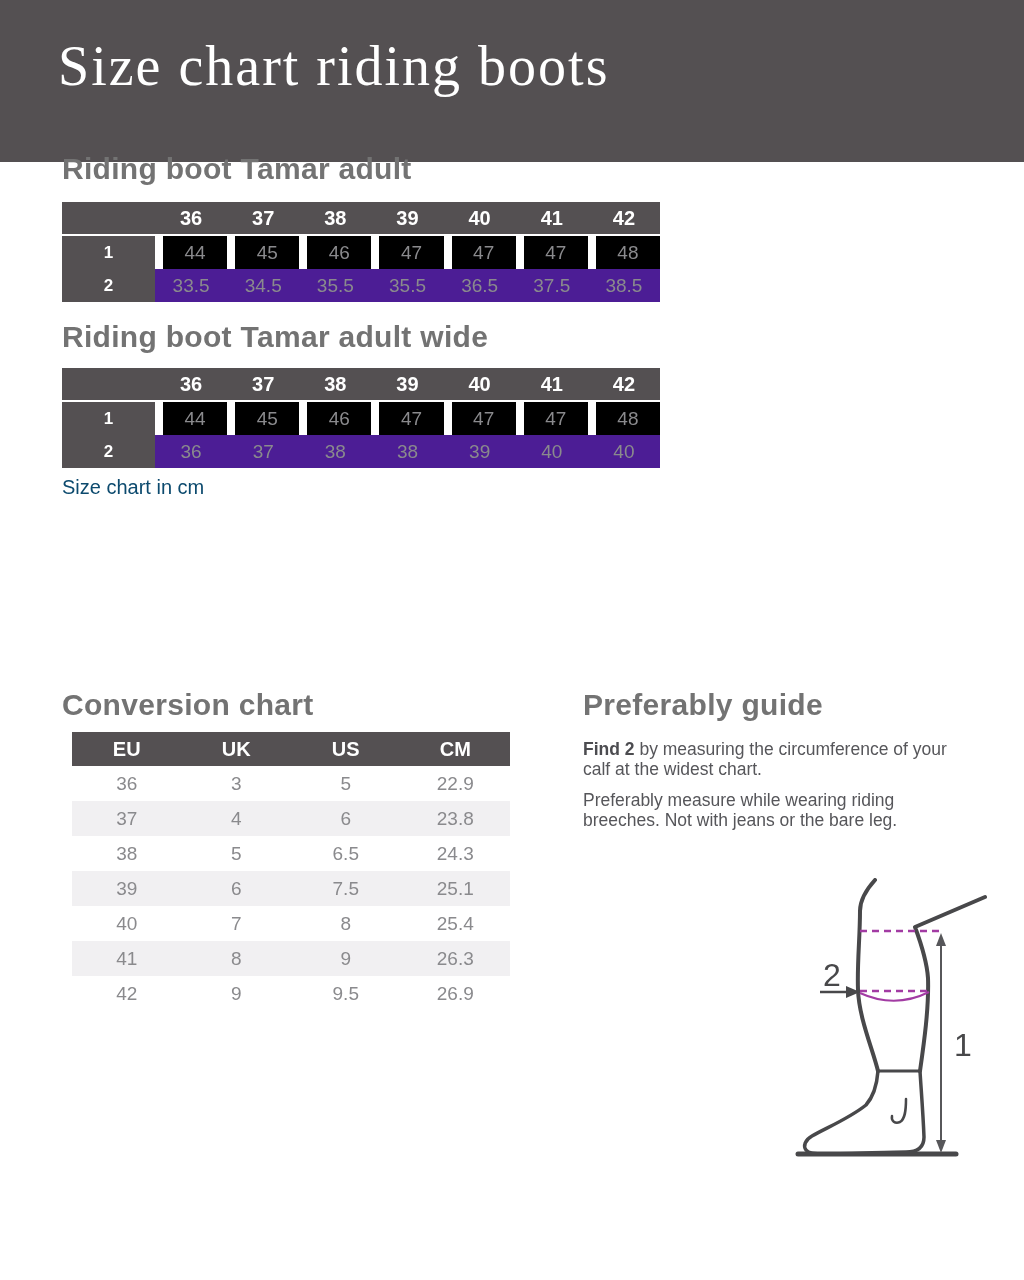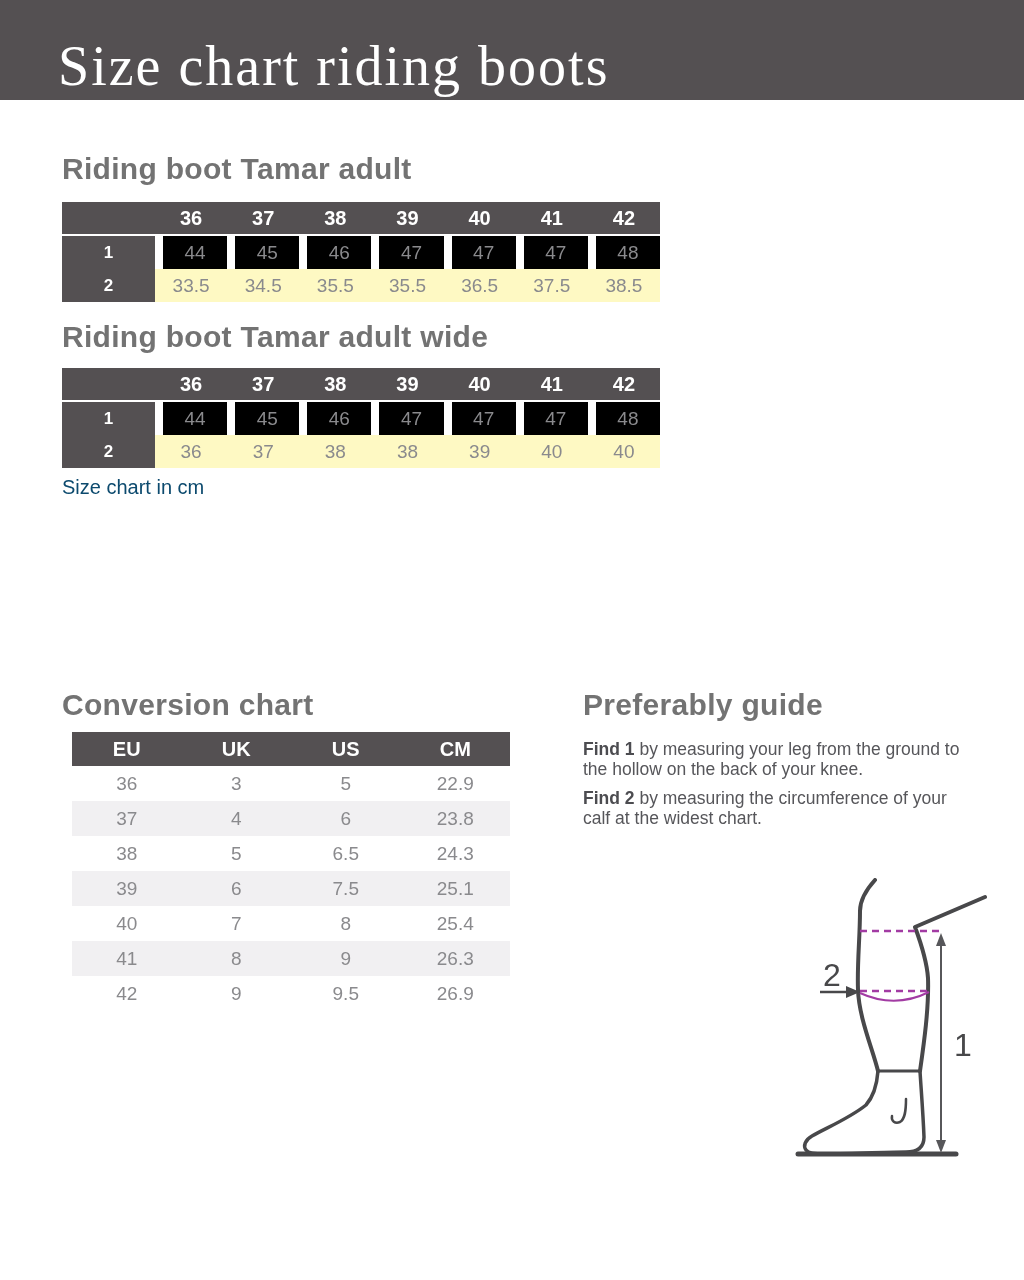--- a/index.html
+++ b/index.html
@@ -6,21 +6,21 @@
   html,body { width:1024px; height:1280px; }
   body {
     position:relative;
     background:#ffffff;
     font-family:"Liberation Sans", sans-serif;
     overflow:hidden;
   }
 
   
   .band {
-    position:absolute; left:0; top:0; width:1024px; height:100px;
+    position:absolute; left:0; top:0; width:1024px; height:162px;
     background:#545052;
   }
   .page-title {
     position:absolute; left:58px; top:34px;
     font-family:"Liberation Serif", serif;
     font-weight:400; font-size:56px; letter-spacing:2px;
     color:#ffffff; white-space:nowrap;
   }
   .logo { position:absolute; left:786px; top:22px; width:210px; height:100px; }
   .logo-text {
@@ -53,21 +53,21 @@
   }
   .size-table .lcell {
     background:#545052; color:#ffffff; font-weight:700; font-size:17px;
     height:33px; display:flex; align-items:center; justify-content:center;
   }
   .size-table .vcell {
     color:#8a8a8d; font-size:19px; height:33px;
     display:flex; align-items:center; justify-content:center;
   }
   .size-table .row-white { background:#000000;margin-left:8px; }
-  .size-table .row-grey  { background:#fef9c3; }
+  .size-table .row-grey  { background:#4c1d95; }
 
   .note {
     position:absolute; left:62px; top:476px;
     font-size:20px; color:#0c4a6e;
   }
 
   
   .conv-table {
     position:absolute; left:72px; top:732px; width:438px;
     display:grid; grid-template-columns:repeat(4, 1fr);
@@ -205,22 +205,22 @@
 
   <div class="vcell row-white">42</div>
   <div class="vcell row-white">9</div>
   <div class="vcell row-white">9.5</div>
   <div class="vcell row-white">26.9</div>
 </div>
 
 <div class="h2" style="left:583px; top:688px;">Preferably guide</div>
 
 <div class="guide-text">
-  <p><b>Find 1</b><span> by measuring your leg from the ground to the hollow on the back of your knee.</span></p>
   <p><b>Find 2</b><span> by measuring the circumference of your calf at the widest chart.</span></p>
+  <p class="gap"><b></b><span>Preferably measure while wearing riding breeches. Not with jeans or the bare leg.</span></p>
 </div>
 
 <svg class="leg-figure" width="232" height="292" viewBox="0 0 232 292" fill="none">
 
   <path d="M 97,2 C 87,13 82,22 82,33 C 82,60 79,85 80,112 C 81,140 95,172 100,193" stroke="#48484a" stroke-width="4" stroke-linecap="round"></path>
 
   <path d="M 207,19 L 137,49 C 144,68 149,85 150,100 C 151,130 146,165 142,193" stroke="#48484a" stroke-width="4" stroke-linecap="round" stroke-linejoin="round"></path>
 
   <path d="M 100,193 L 142,193" stroke="#48484a" stroke-width="3" stroke-linecap="round"></path>
 

